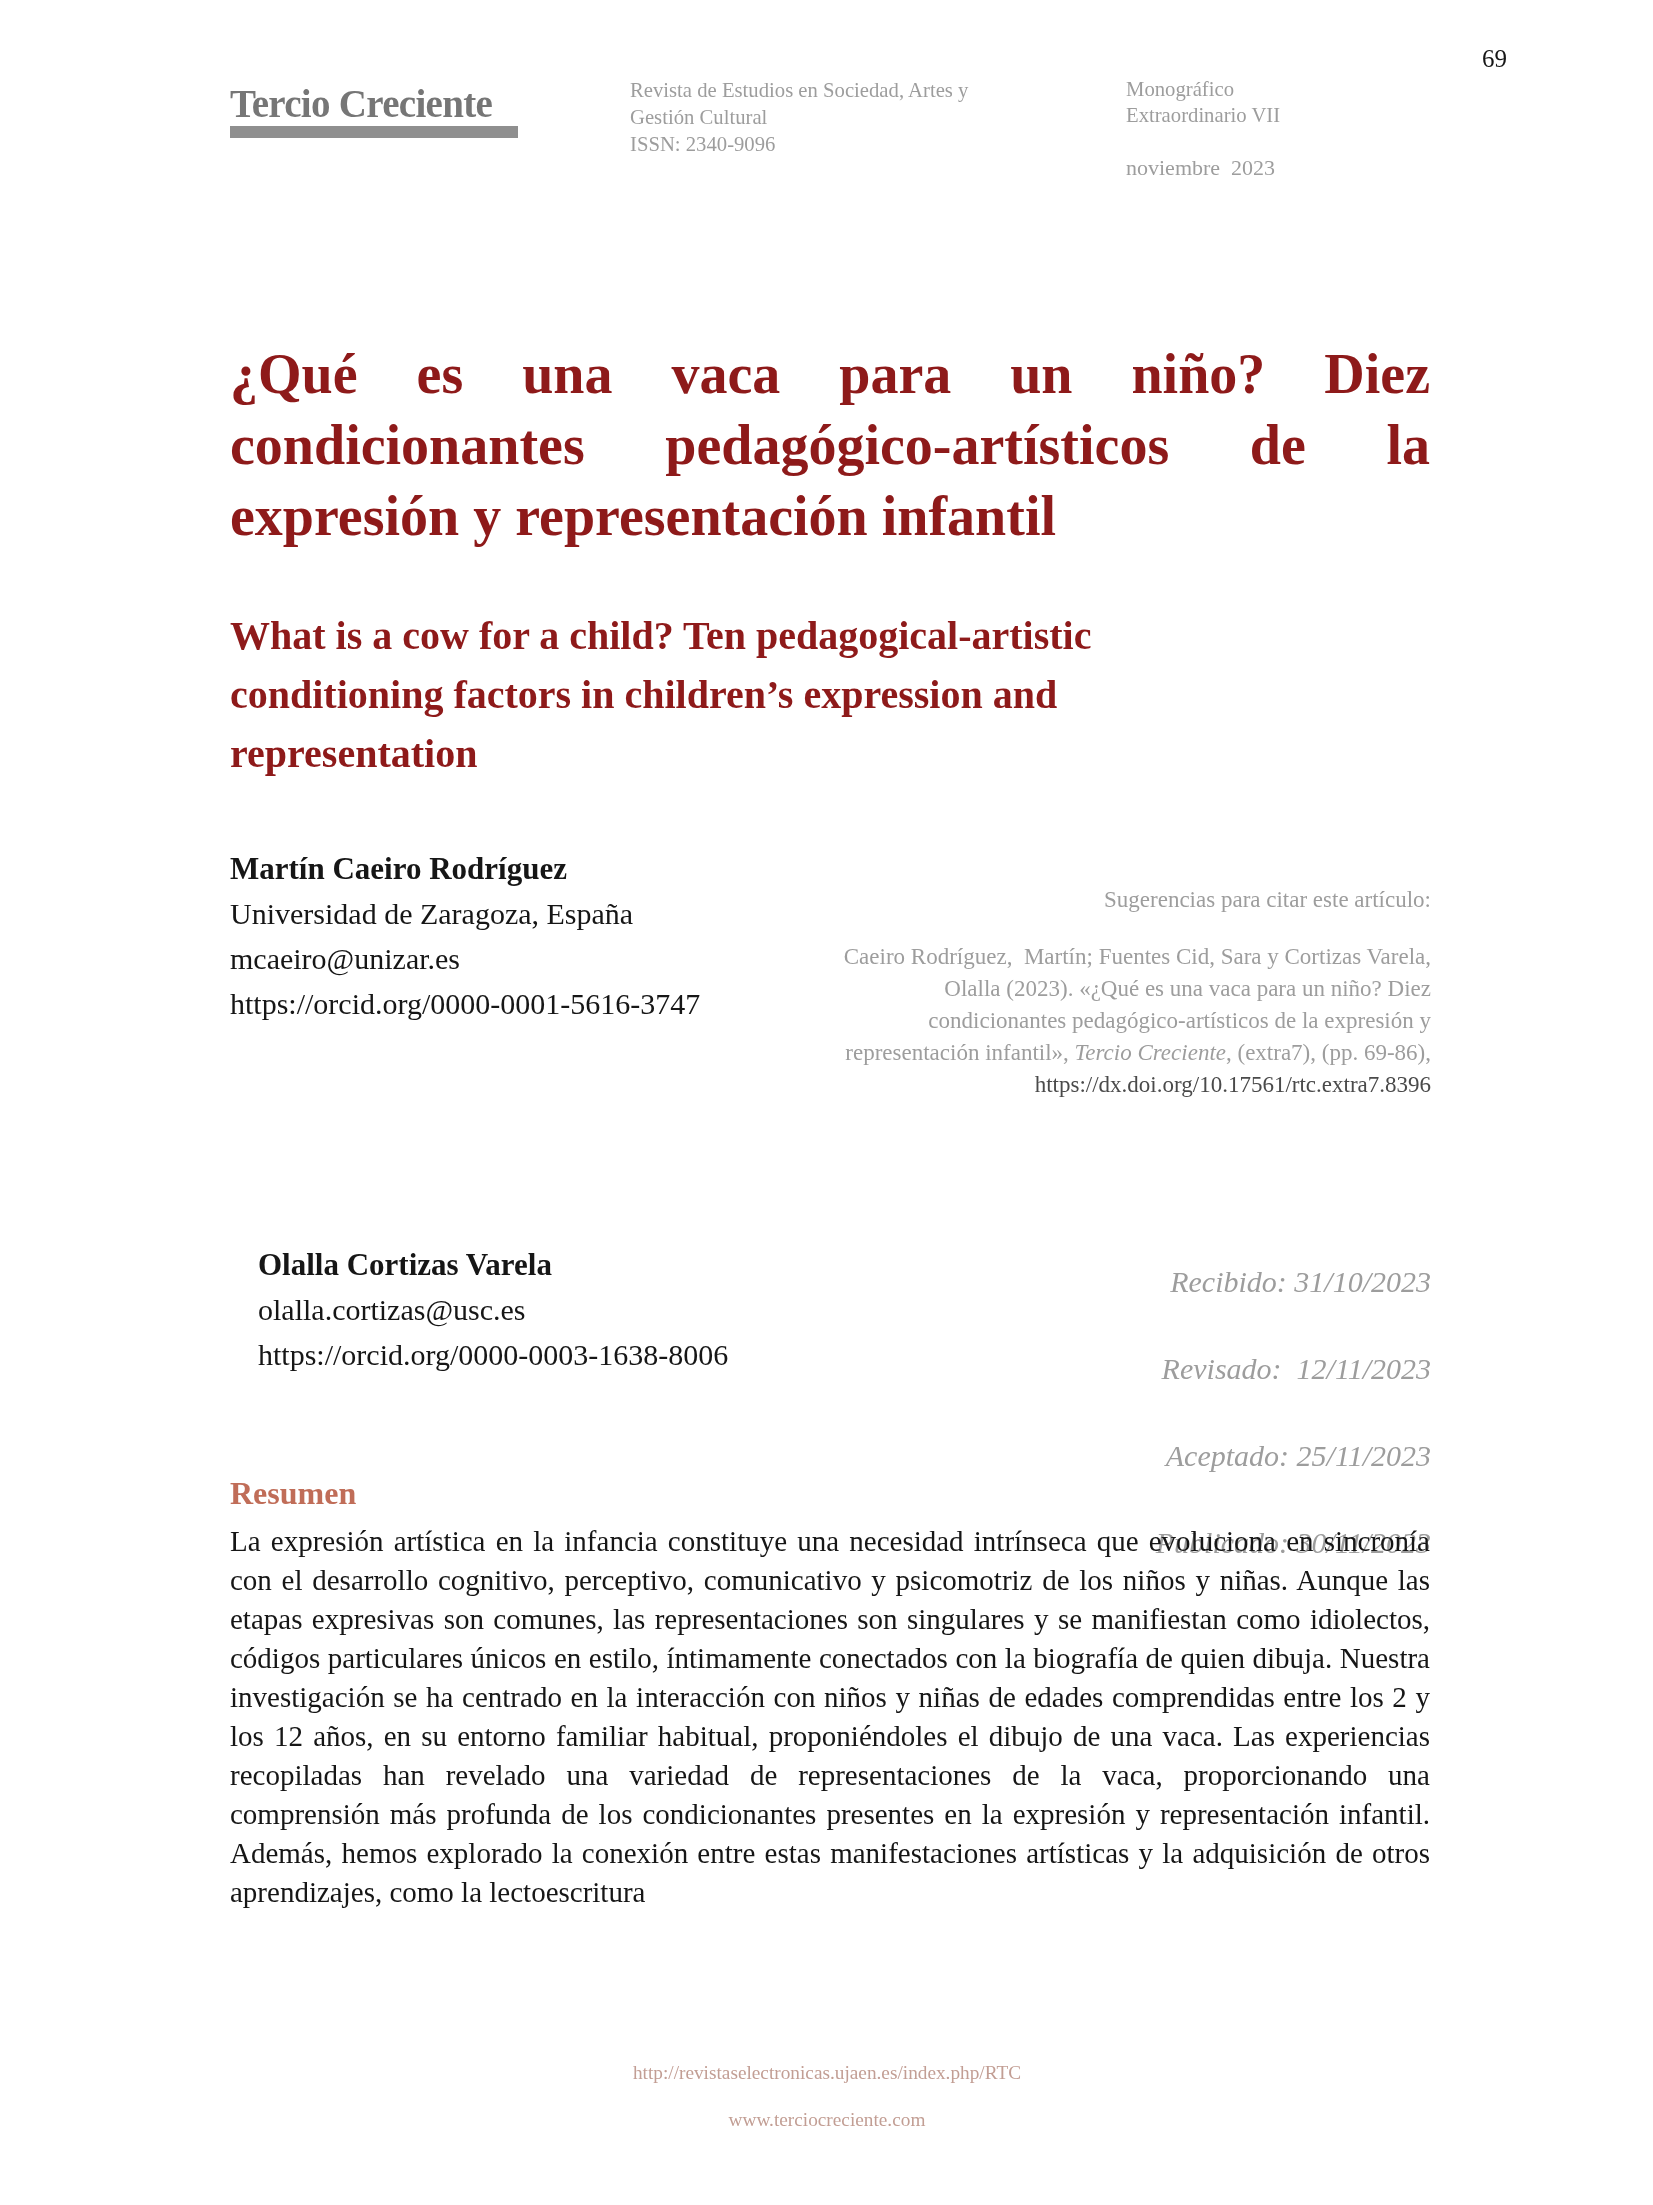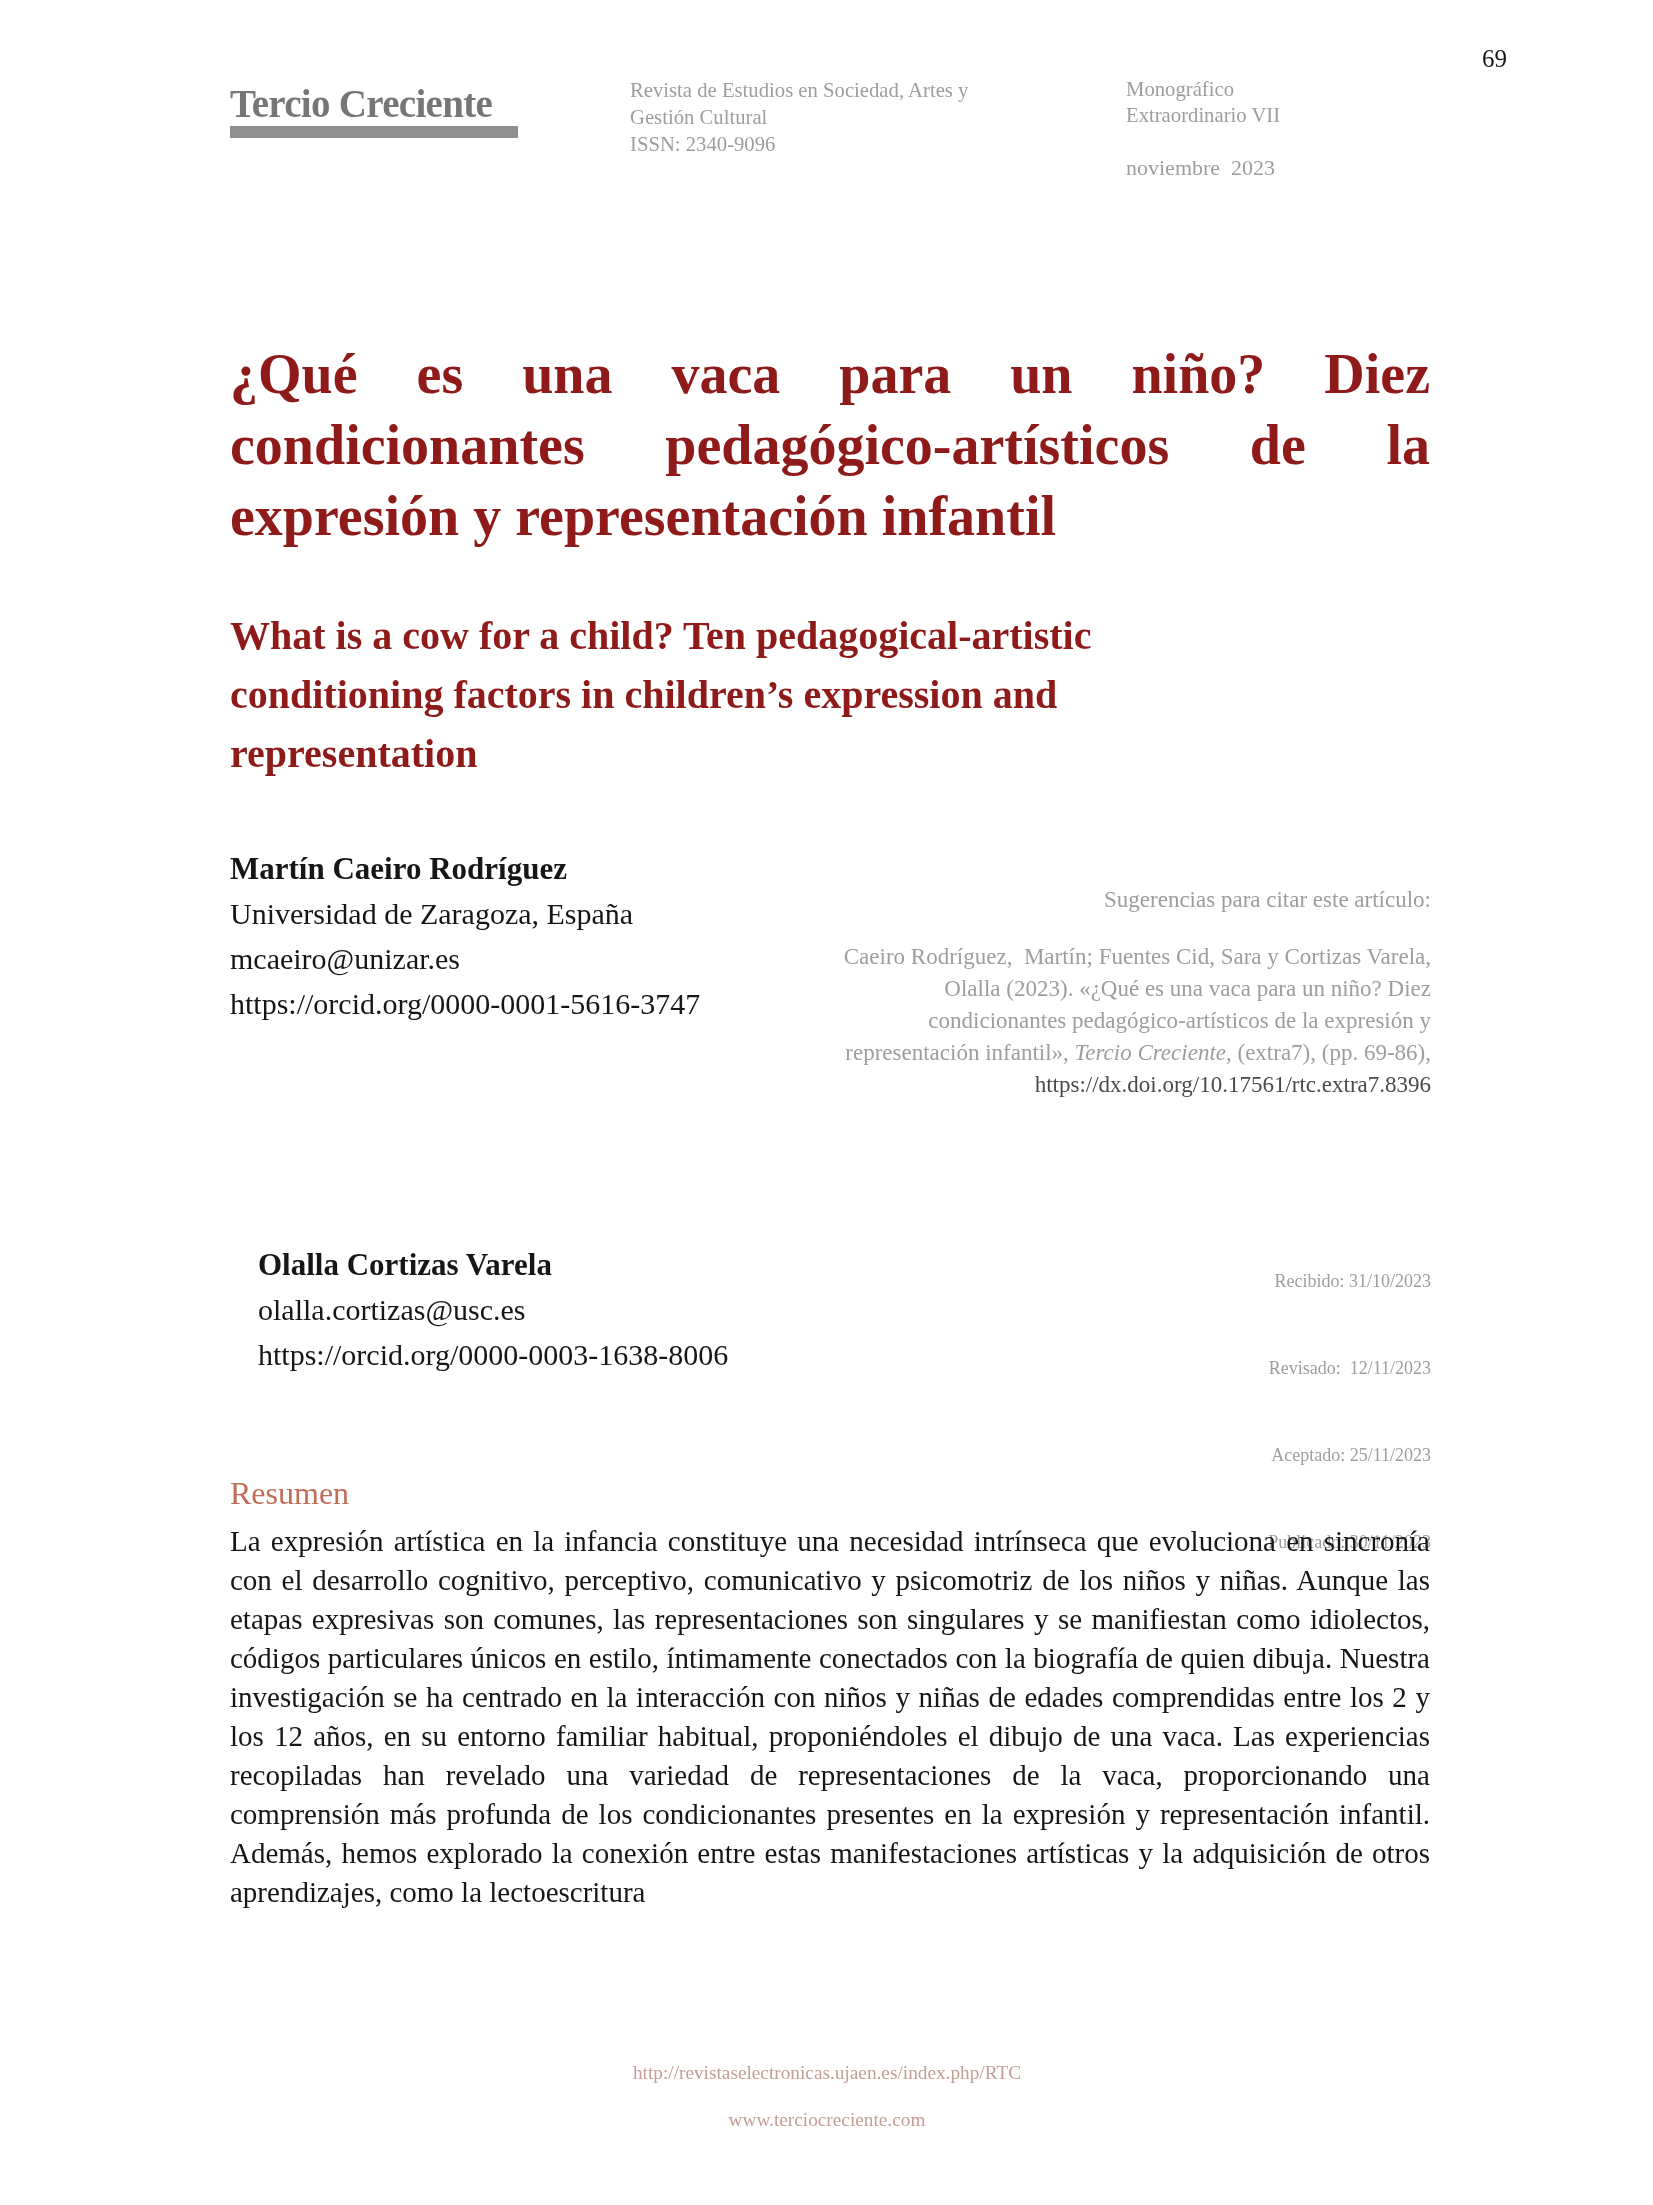--- a/index.html
+++ b/index.html
@@ -65,26 +65,26 @@
     font-size:23px;line-height:32px;
   }
   .citation .label{margin-bottom:25px;}
   .citation .body{white-space:pre-wrap;}
   .citation .journal-it{font-style:italic;}
   .citation .doi{color:var(--doi_dark);text-decoration:none;display:block;}
   
   .dates{
     position:absolute;right:223px;top:1209px;
     text-align:right;color:var(--gray_text);
-    font-size:18px;line-height:29px;white-space:pre-wrap;
+    font-size:30px;line-height:29px;white-space:pre-wrap;font-style:italic;
   }
   
   .abstract-heading{
     position:absolute;left:230px;top:1475px;
-    font-size:32px;font-weight:normal;color:var(--accent_salmon);
+    font-size:32px;font-weight:bold;color:var(--accent_salmon);
   }
   .abstract-text{
     position:absolute;left:230px;top:1522px;width:1200px;
     font-size:29px;line-height:39px;text-align:justify;
     color:var(--body_black);
   }
   
   .footer-link{
     position:absolute;left:0;width:1654px;text-align:center;
     font-size:19.3px;color:var(--footer_rose);

